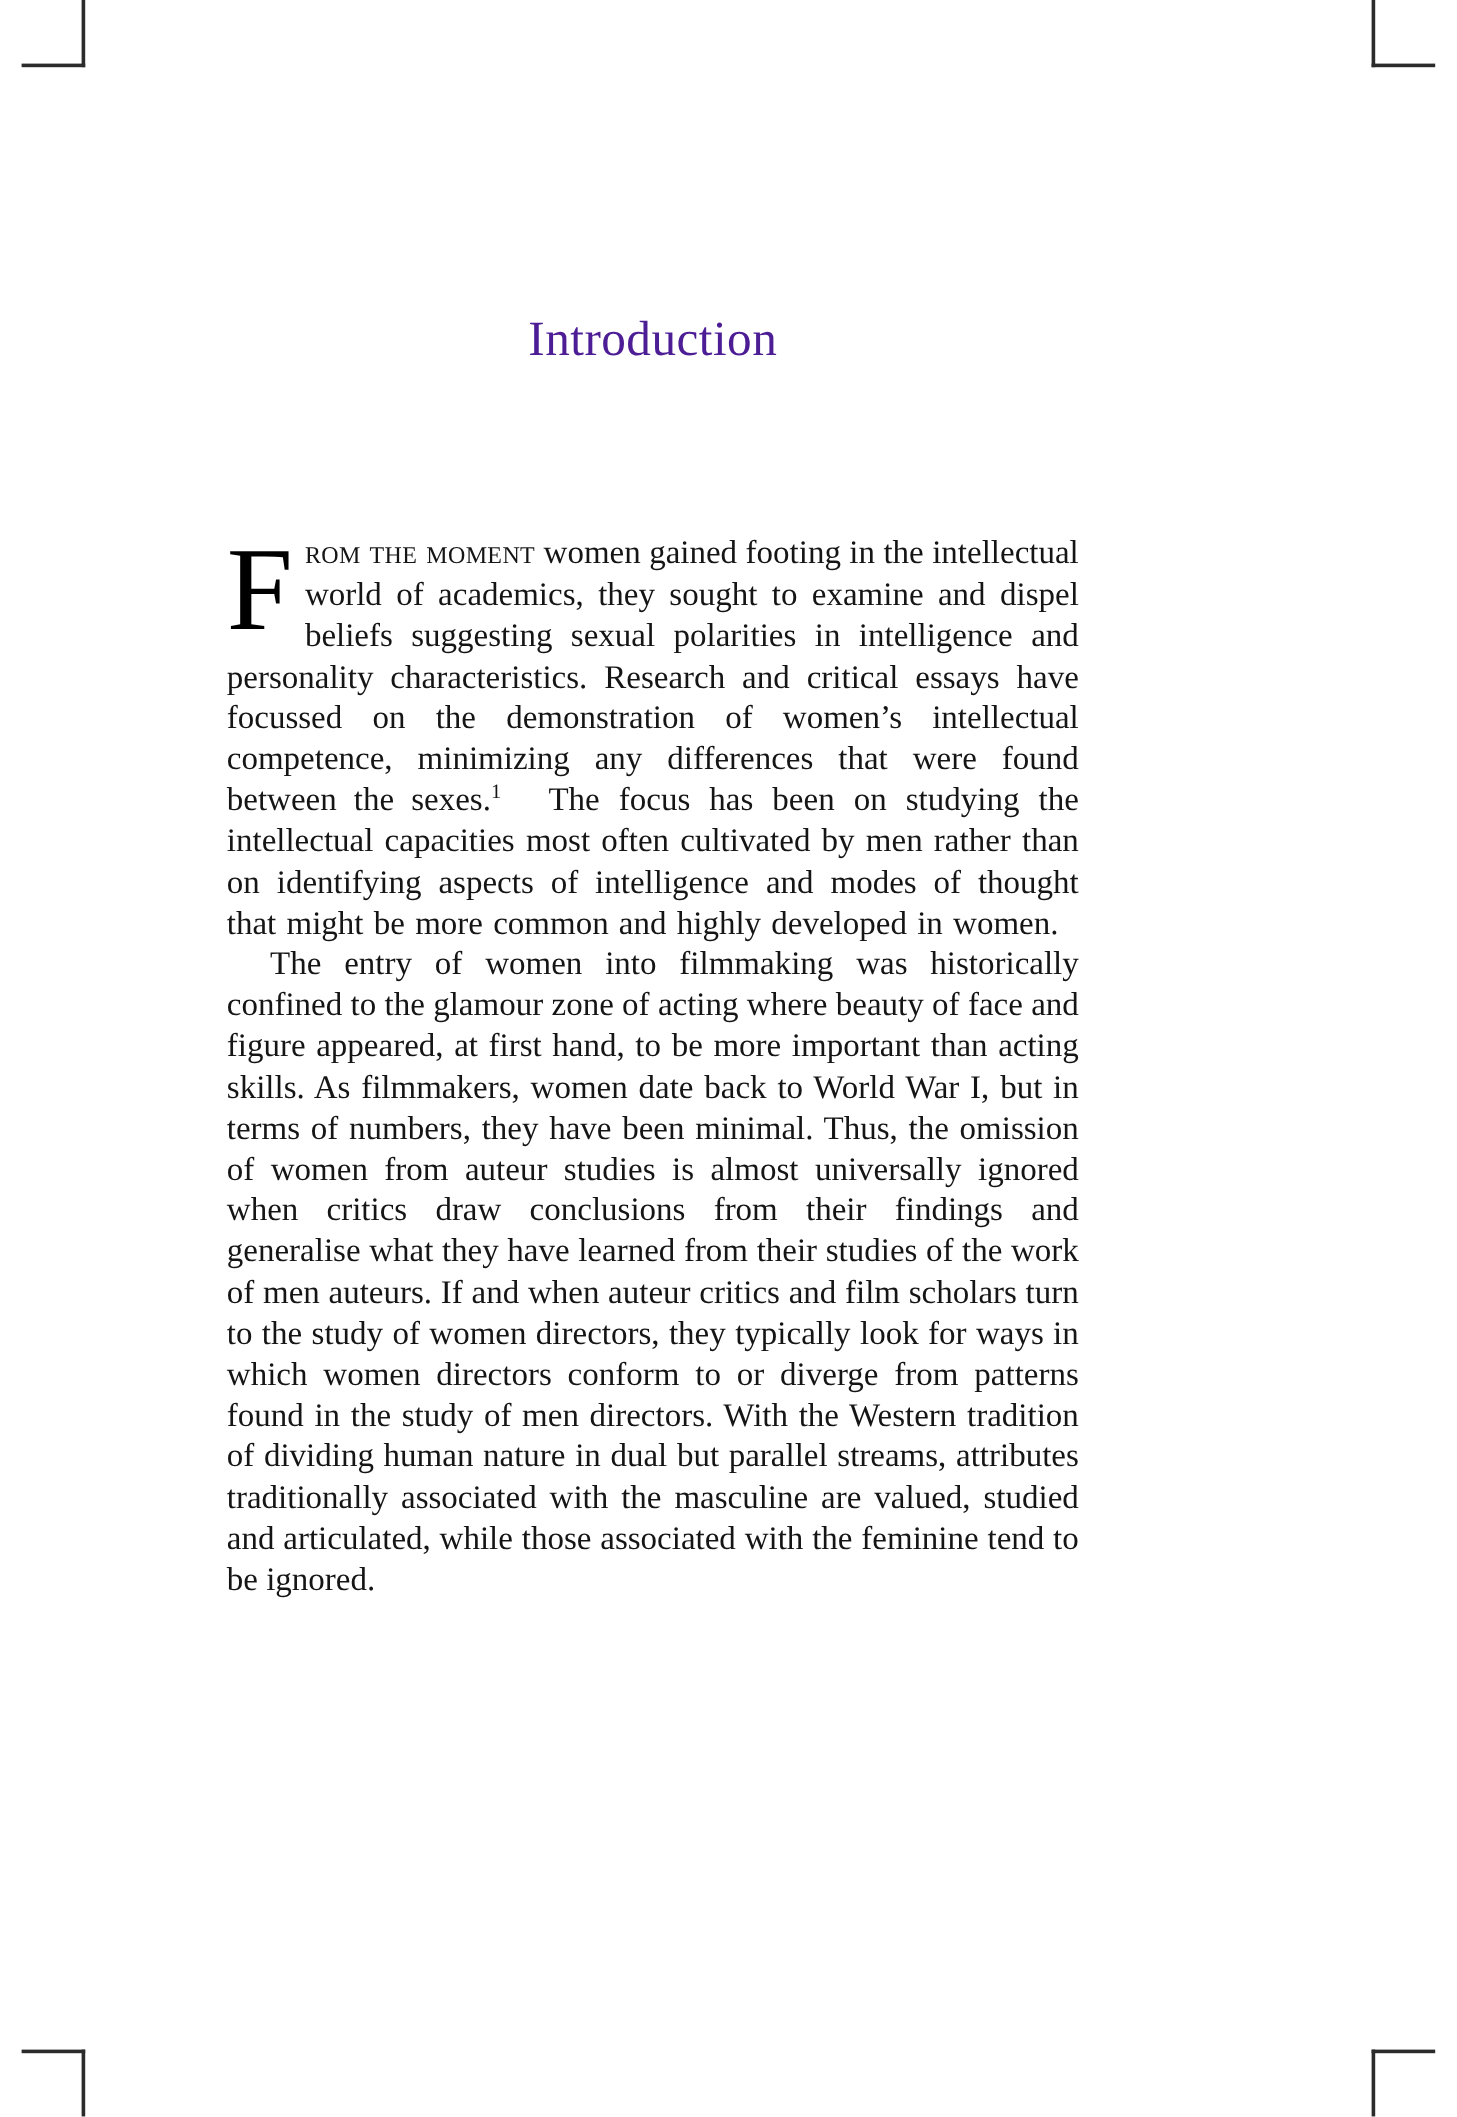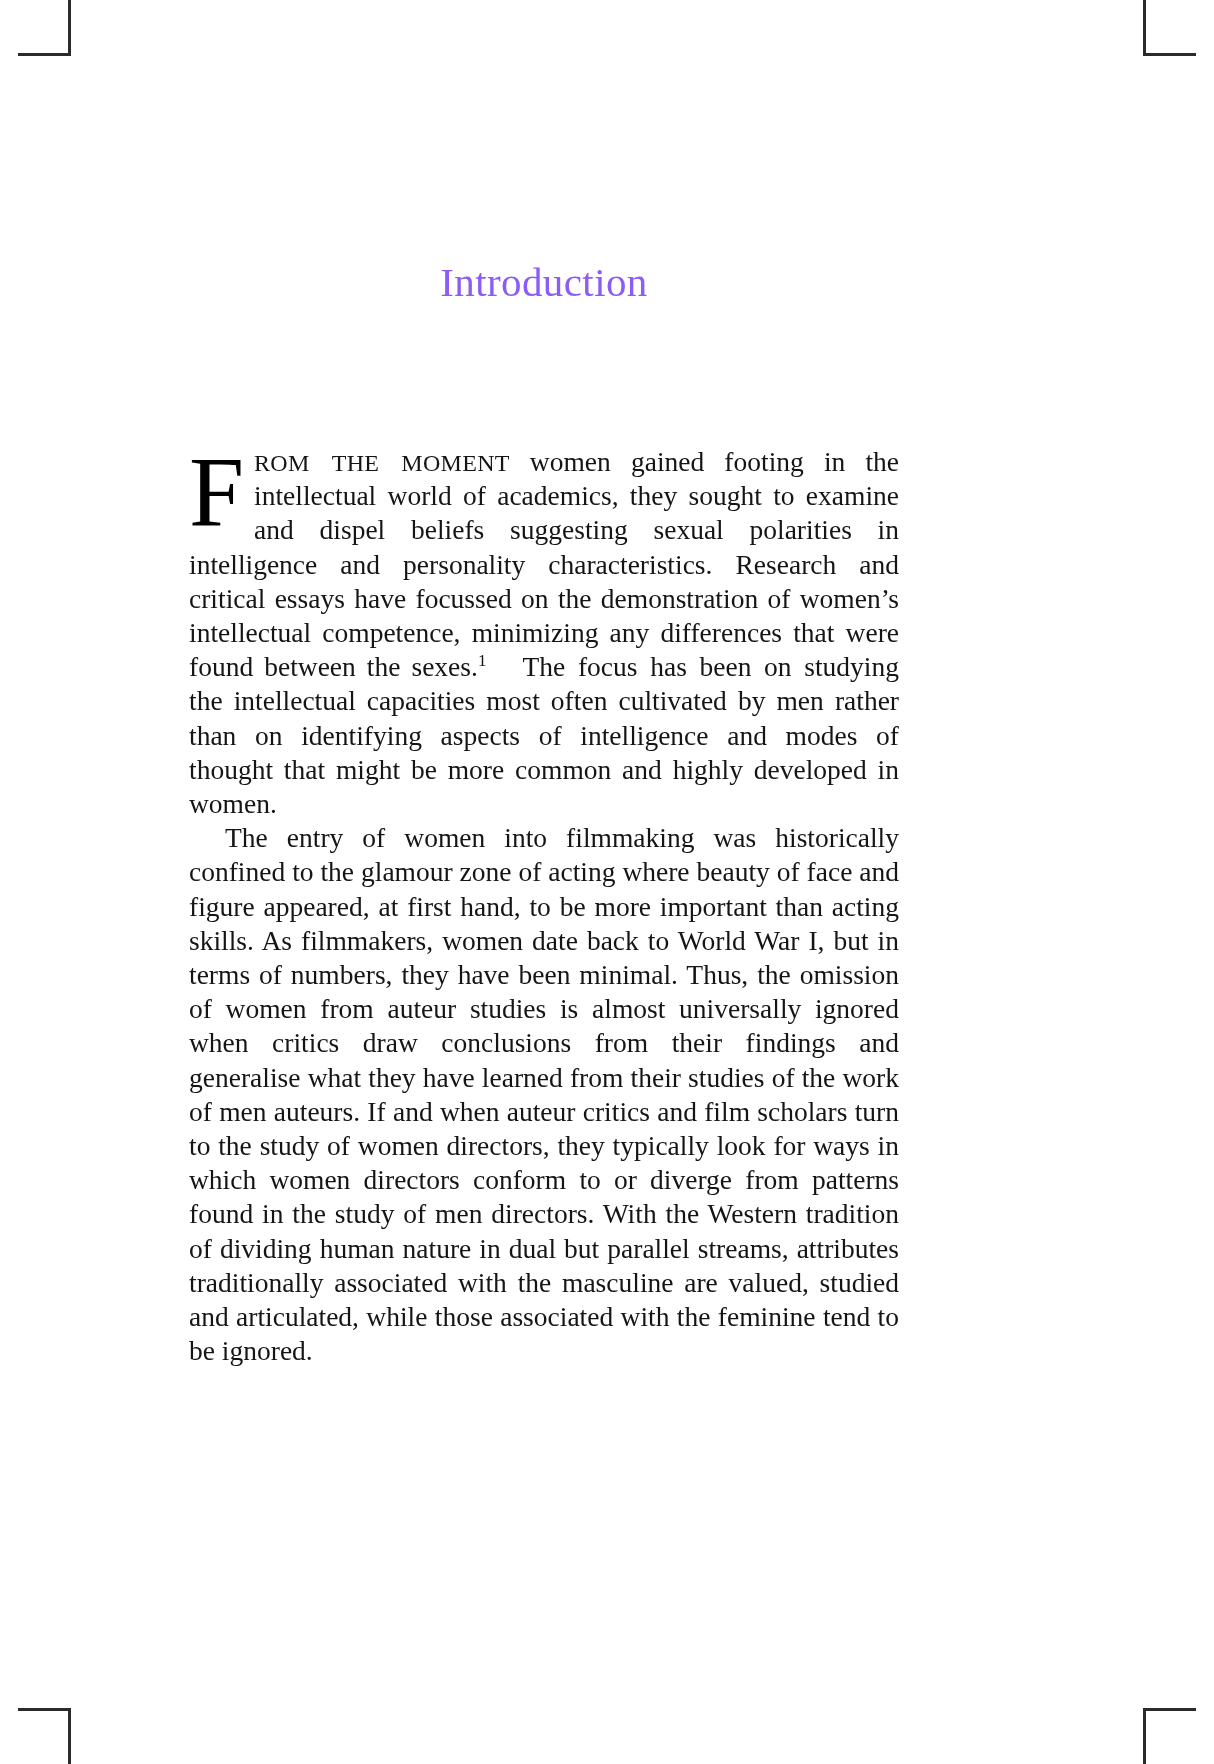--- a/index.html
+++ b/index.html
@@ -55,21 +55,21 @@
   }
 
   .chapter-title {
     text-align: center;
     font-size: 41px;
     font-weight: 400;
     letter-spacing: 0.4px;
     margin: 0;
     padding-top: 262px;
     line-height: 1.0;
-    color: #8b5cf6;
+    color: #4c1d95;
   }
 
   .body-text {
     margin-top: 140px;
   }
 
   p.para {
     margin: 0;
     font-size: 27.5px;
     line-height: 34.2px;
@@ -85,21 +85,21 @@
     font-size: 99px;
     line-height: 0.78;
     padding: 8px 10px 0 0;
     margin-top: 2px;
     font-weight: 400;
     color: #000000;
   }
 
   .smallcaps {
     font-variant: small-caps;
-    font-size: 34px;
+    font-size: 28px;
     letter-spacing: 0.3px;
   }
 
   .ital { }
 
   sup.fnote {
     font-size: 17px;
     vertical-align: super;
     line-height: 0;
   }

